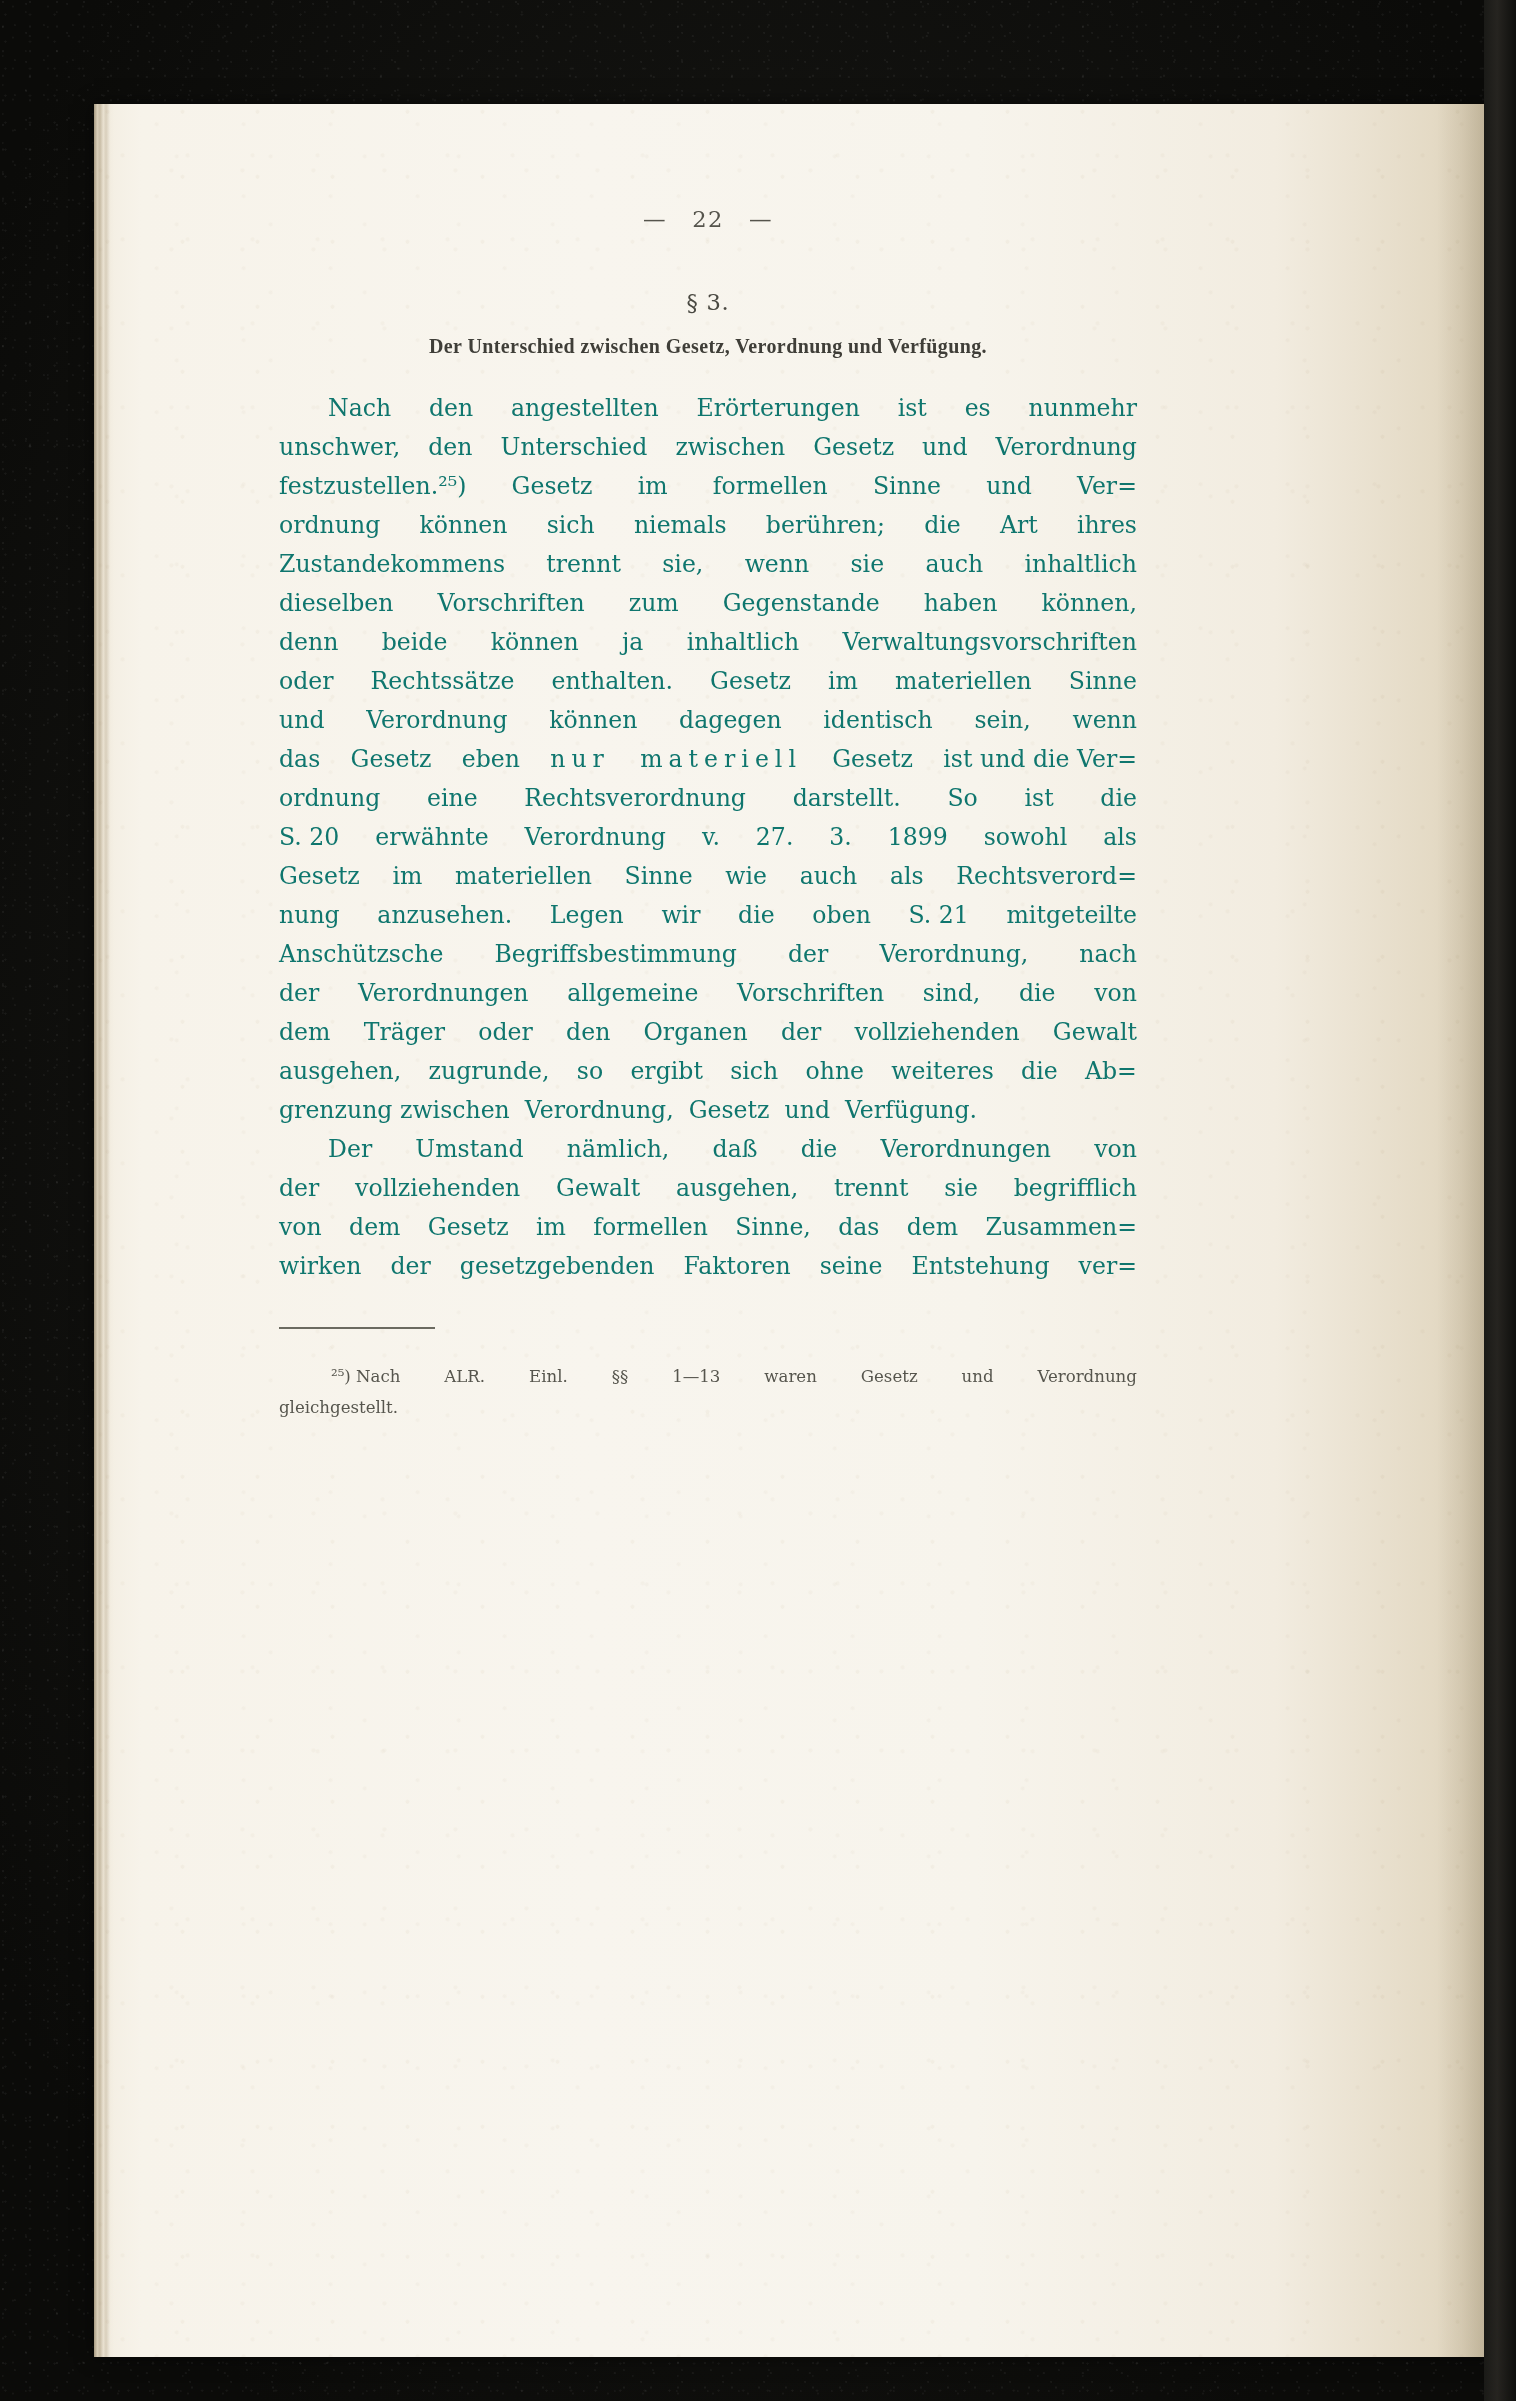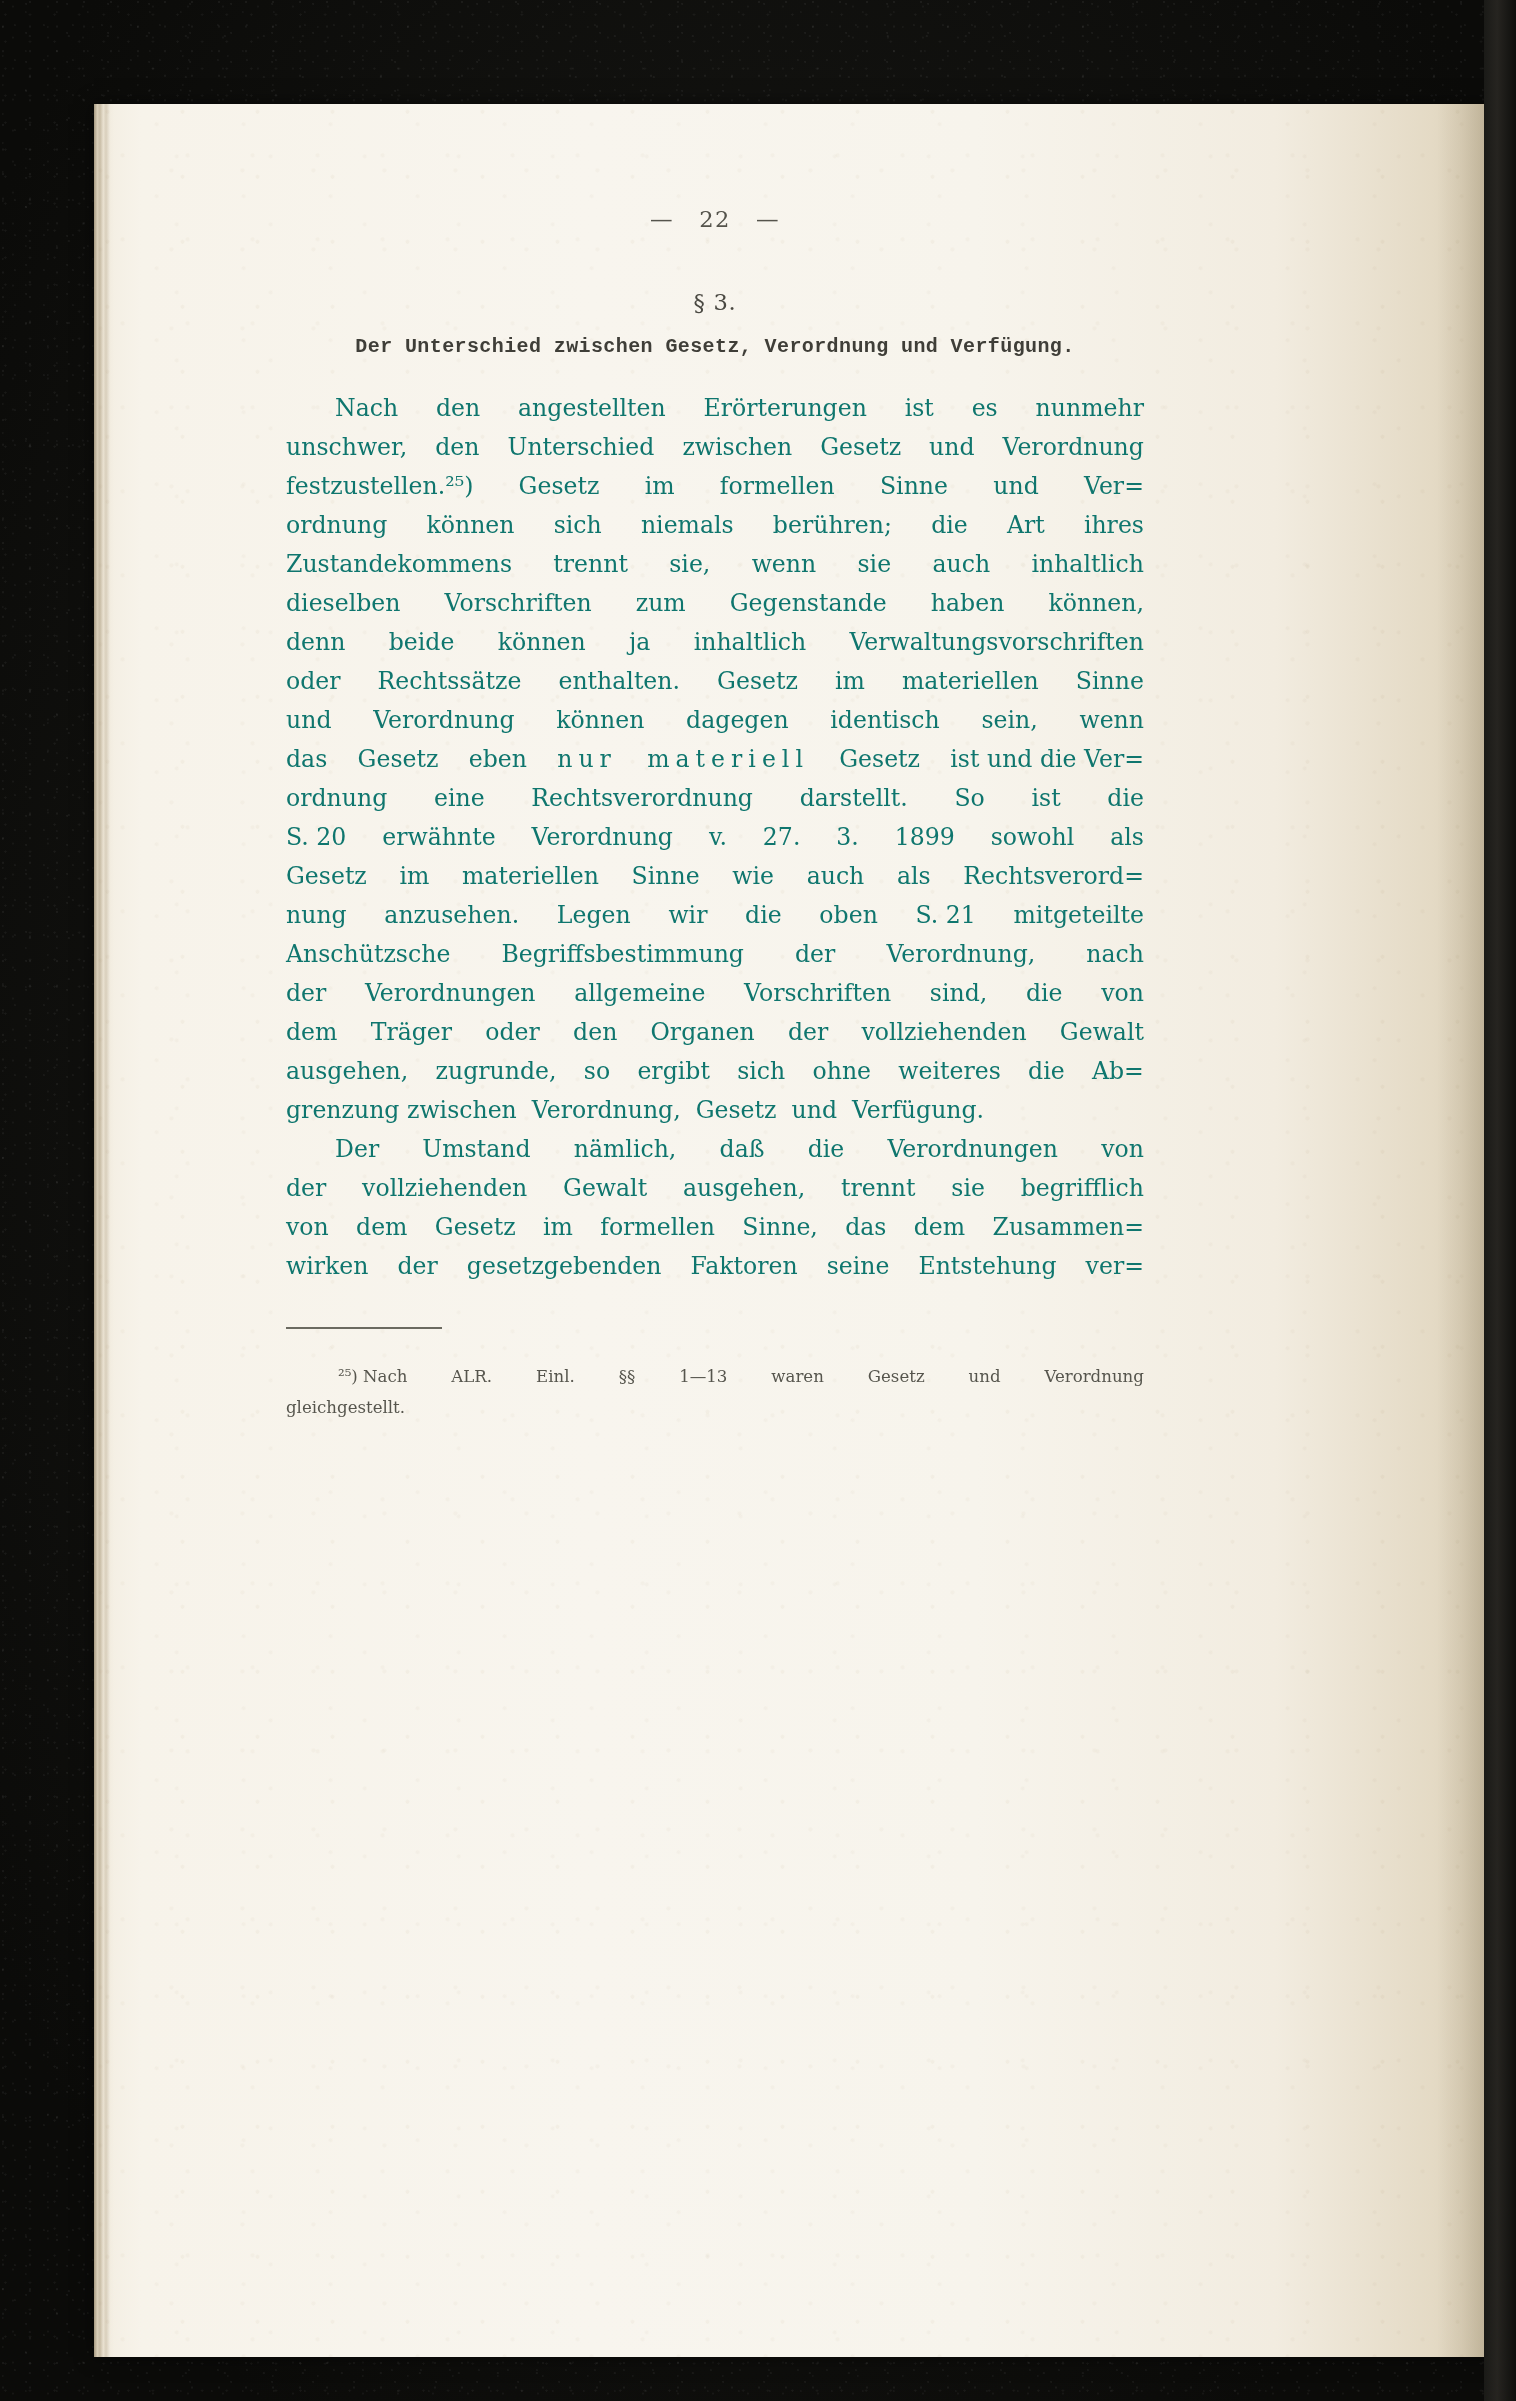--- a/index.html
+++ b/index.html
@@ -104,21 +104,21 @@
     left: 1484px;
     top: 0;
     width: 33px;
     height: 2401px;
     background: linear-gradient(90deg, #1a1a17 0%, #262420 40%, #0d0d0b 100%);
   }
 
   
   #typeblock {
     position: absolute;
-    left: 286px;
+    left: 279px;
     top: 206px;
     width: 858px;
     color: #4d4c45;
   }
 
   .folio {
     text-align: center;
     font-family: "DejaVu Serif", serif;
     font-size: 22.6px;
     letter-spacing: 1.3px;
@@ -131,21 +131,21 @@
     text-align: center;
     font-family: "DejaVu Serif", serif;
     font-size: 22.6px;
     color: #4a4942;
     margin: 0 0 20px 0;
     letter-spacing: 0.7px;
   }
 
   .chapter-title {
     text-align: center;
-    font-family: Liberation Mono, monospace;
+    font-family: Liberation Serif, serif;
     font-weight: 700;
     font-size: 20px;
     letter-spacing: 0.4px;
     color: #3f3e38;
     margin: 16px 0 31px 0;
     white-space: nowrap;
   }
 
   .para {
     margin: 0;

